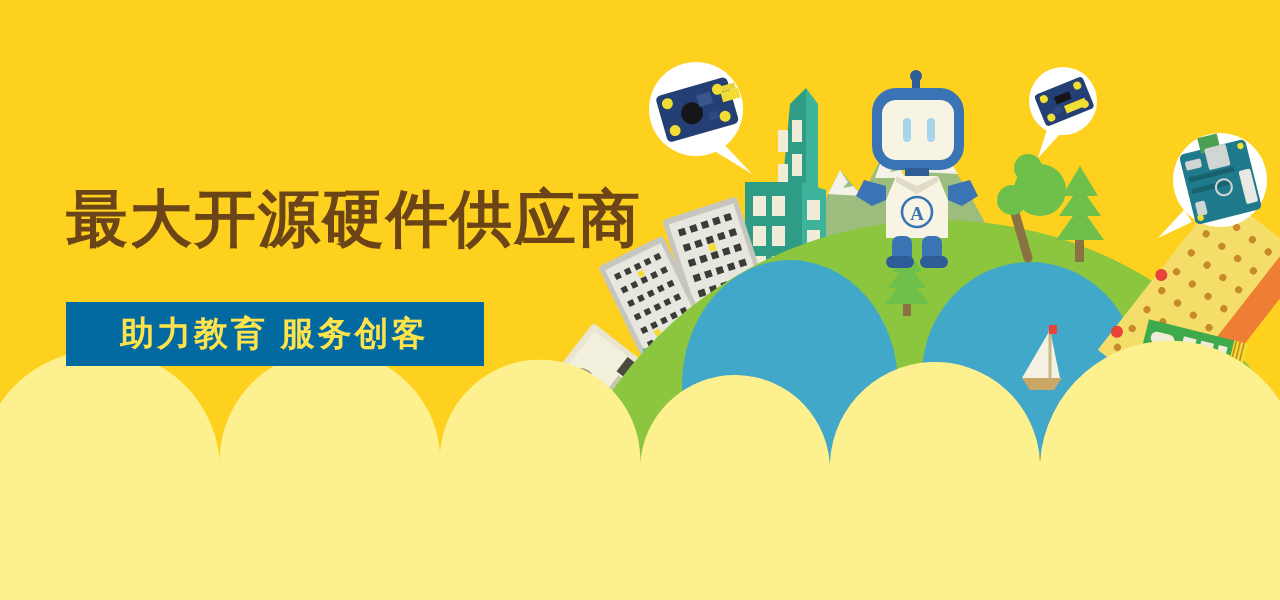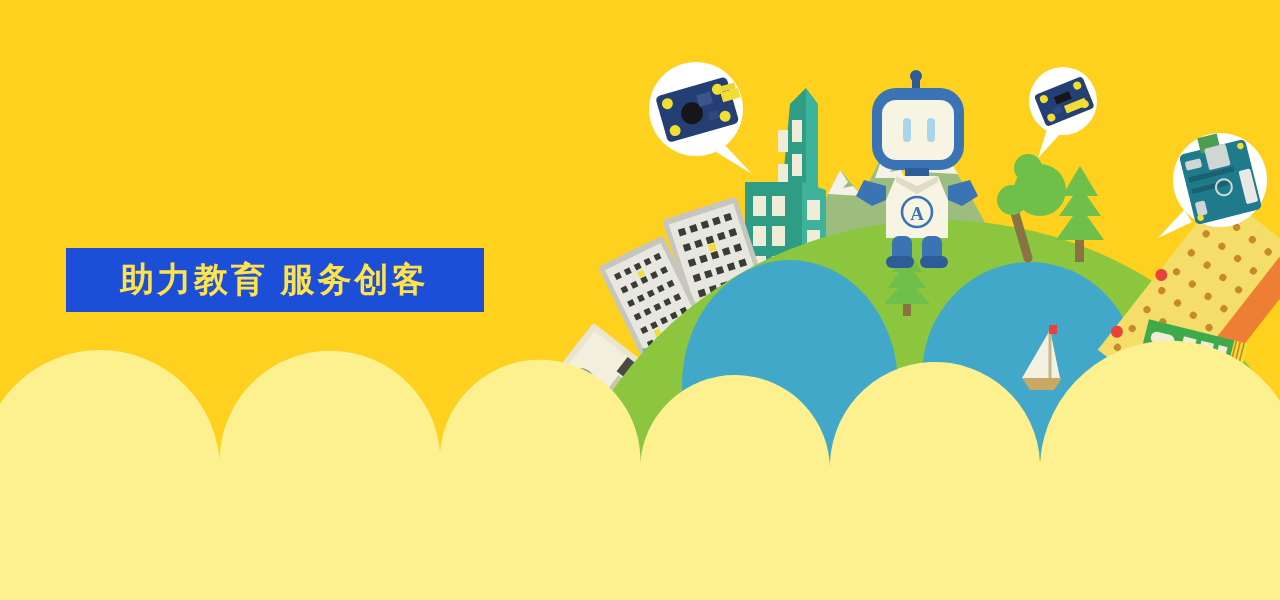--- a/index.html
+++ b/index.html
@@ -41,23 +41,23 @@
     margin: 0;
     font-size: 62px;
     line-height: 78px;
     font-weight: bold;
     letter-spacing: 2px;
     color: #6b4417;
     font-family: "Liberation Sans", "DejaVu Sans", sans-serif;
     white-space: nowrap;
   }
   .badge {
-    margin-top: 68px;
+    margin-top: 44px;
     display: inline-block;
-    background: #1d4ed8;
+    background: #0369a1;
     padding: 10px 54px 12px 54px;
     width: 310px;
     box-sizing: content-box;
   }
   .badge-text {
     font-size: 34px;
     line-height: 42px;
     font-weight: bold;
     color: #ffe34a;
     letter-spacing: 3px;
@@ -543,18 +543,19 @@
                  A 100 100 0 0 1 640 468
                  A 95 95 0 0 1 830 472
                  A 105 105 0 0 1 1040 462
                  A 110 110 0 0 1 1300 480
                  L1300 600 Z" fill="#fdf08e"></path>
       </g>
     </g>
   </svg>
 
   <div class="copy">
+    <h1 class="headline">最大开源硬件供应商</h1>
     <div class="badge">
       <span class="badge-text">助力教育  服务创客</span>
     </div>
   </div>
 
 </div>
 
 </body></html>

